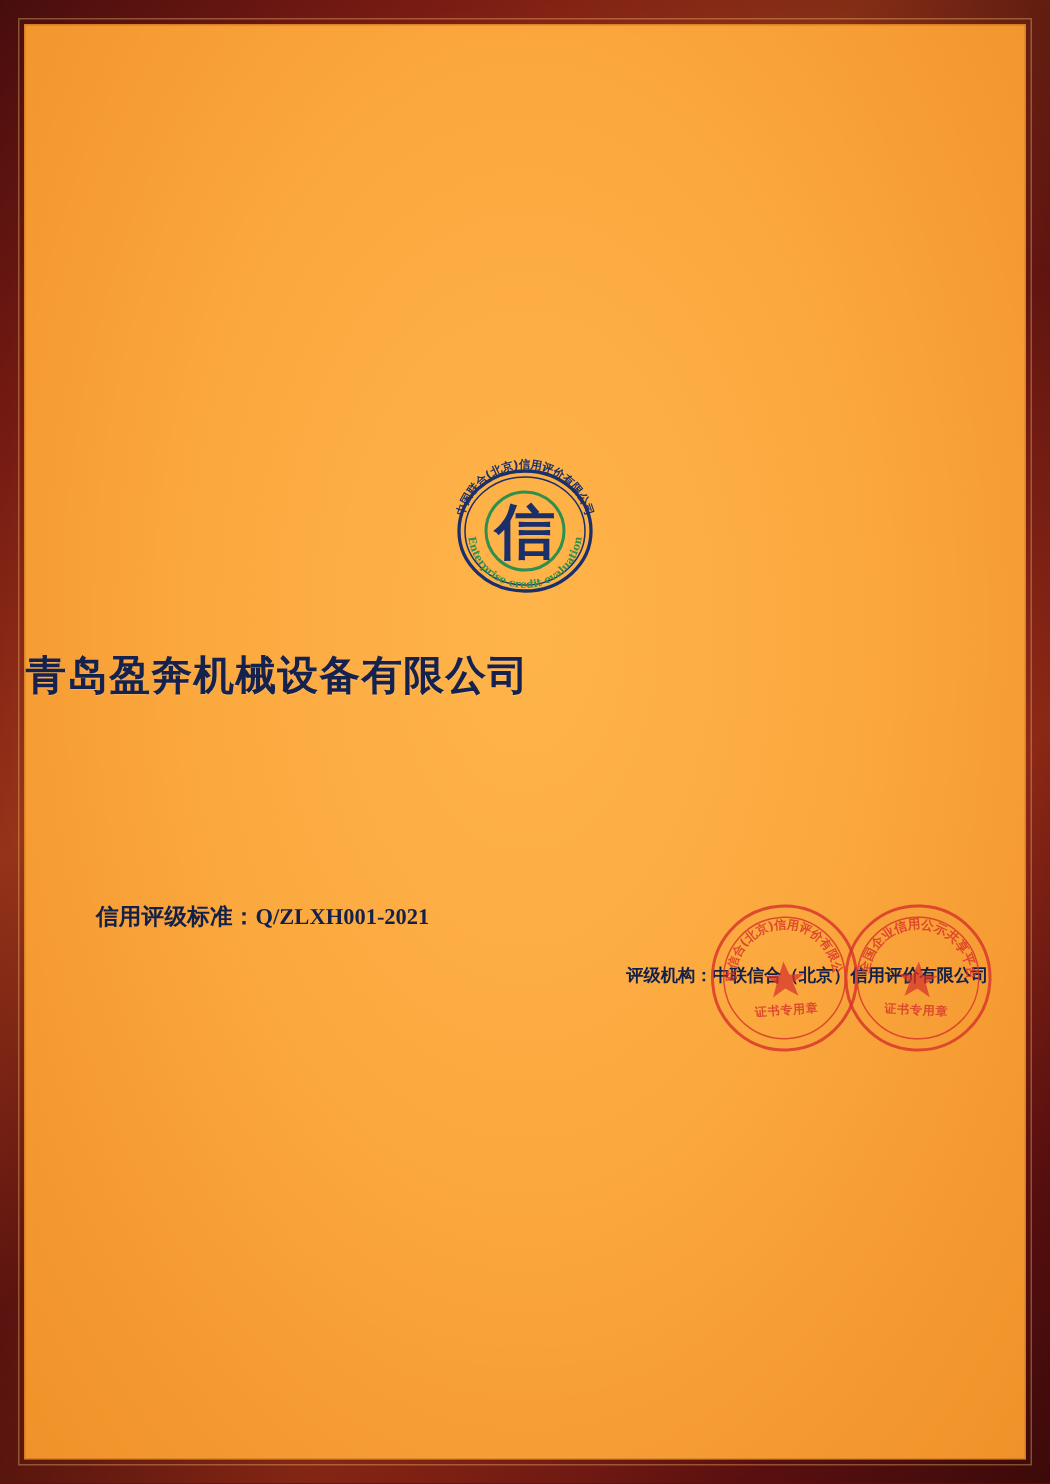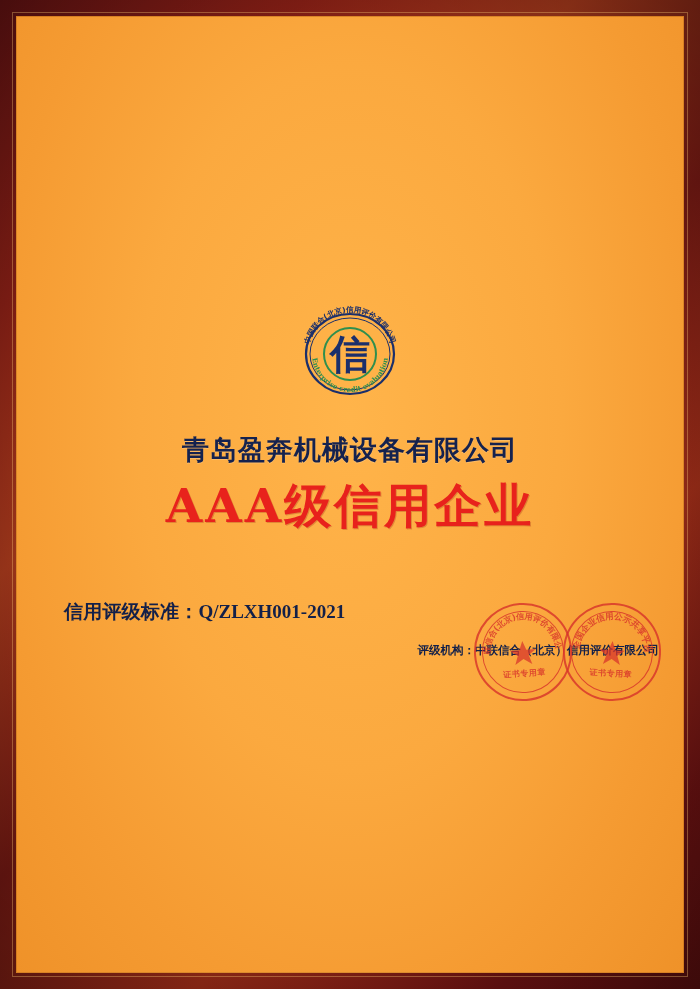--- a/index.html
+++ b/index.html
@@ -65,21 +65,20 @@
     width: 120px;
     height: 104px;
   }
   .emblem svg { display: block; }
 
   
   .company-name {
     position: absolute;
     left: 0; right: 0;
     top: 415px;
-    text-align: center;
     font-family: "DejaVu Sans", "Liberation Sans", sans-serif;
     font-weight: bold;
     font-size: 27px;
     letter-spacing: 1px;
     color: #15224e;
     text-shadow: 0 1px 0 rgba(255,255,255,0.18);
   }
   .main-title {
     position: absolute;
     left: 0; right: 0;
@@ -94,21 +93,21 @@
   }
 
   
   .info-block {
     position: absolute;
     left: 47px;
     top: 578px;
     width: 400px;
     color: #132049;
     font-family: "DejaVu Sans", "Liberation Sans", sans-serif;
-    font-size: 19px;
+    font-size: 15px;
     font-weight: bold;
     line-height: 32px;
     letter-spacing: 0.2px;
   }
   .info-line { white-space: nowrap; }
   .info-line .url {
     font-family: "Liberation Serif", serif;
     font-weight: bold;
     letter-spacing: 0;
   }
@@ -187,21 +186,20 @@
             <textPath href="#arcBottom" startOffset="50%" text-anchor="middle">Enterprise credit evaluation</textPath>
           </text>
 
           <text x="60" y="70" text-anchor="middle" font-family="DejaVu Serif, Liberation Serif, serif" font-size="40" font-weight="bold" fill="#1b2f6b">信</text>
         </svg>
       </div>
     </div>
 
     <div class="company-name">青岛盈奔机械设备有限公司</div>
 
-    <div class="main-title">AAA级信用企业</div>
 
     <div class="info-block">
       <div class="info-line">
         <span>信用评级标准：</span><span class="url">Q/ZLXH001-2021</span>
       </div>
     </div>
 
     <div class="issuer-block">
       <div>
         <span>评级机构：</span><span>中联信合（北京）信用评价有限公司</span>

